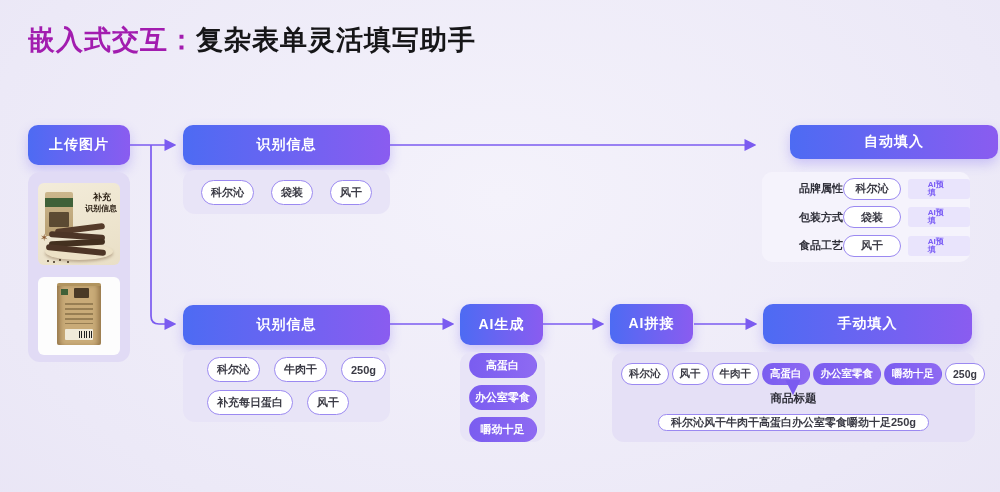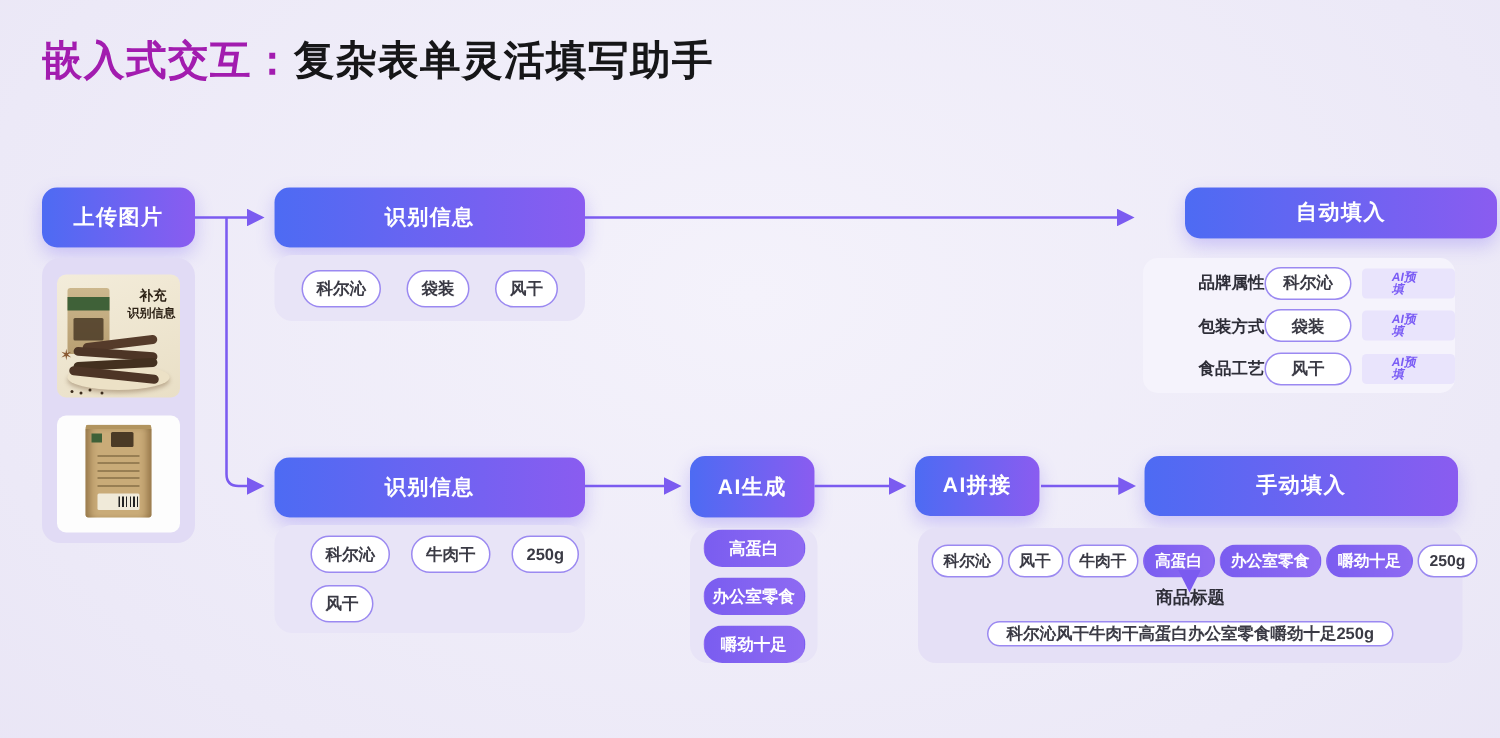--- a/index.html
+++ b/index.html
@@ -50,21 +50,21 @@
     font-size:11px;font-weight:700;padding:4px 9px;white-space:nowrap;}
   .pill-filled{background:linear-gradient(90deg,#7a5df0,#8e6af2);color:#fff;border:1px solid transparent;}
   .tag-row{display:flex;gap:14px;}
   .gen-pill{width:68px;padding:4px 0;font-size:11px;}
 
   
   .form-row{display:flex;align-items:center;height:24px;}
   .f-label{margin-left:37px;width:48px;font-size:11px;font-weight:700;color:#2e2e38;}
   .f-pill{width:62px;height:22px;padding:0;}
   .badge{margin-left:7px;font-size:8px;font-weight:700;color:#7a5cf5;background:#e9e4fc;
-    border-radius:3px;padding:2px 20px;line-height:1;font-style:italic;}
+    border-radius:3px;padding:2px 20px;line-height:1;}
 
   
   .merged-row{position:absolute;left:9px;top:11px;display:flex;gap:3px;}
   .pill.mini{font-size:10.5px;padding:3px 7px;}
   .result-row{position:absolute;left:0;right:0;bottom:11px;display:flex;align-items:center;justify-content:center;gap:8px;flex-direction:column;}
   .r-label{font-size:11.5px;font-weight:700;color:#2e2e38;}
   .r-pill{font-size:11px;padding:0 12px;}
 
   
   .prod-img{position:absolute;left:10px;width:82px;border-radius:6px;overflow:hidden;}
@@ -178,20 +178,21 @@
 
   <div class="card recog-bot-card">
     <div class="tag-row">
 
     <span class="pill">科尔沁</span>
         <span class="pill">牛肉干</span>
         <span class="pill">250g</span>
       </div>
     <div class="tag-row">
 
+    <span class="pill">补充每日蛋白</span>
         <span class="pill">风干</span>
       </div>
   </div>
 
   <button class="flow-btn btn-ai-gen">AI生成</button>
 
   <div class="card gen-card">
 
   <span class="pill pill-filled gen-pill">高蛋白</span>
       <span class="pill pill-filled gen-pill">办公室零食</span>

